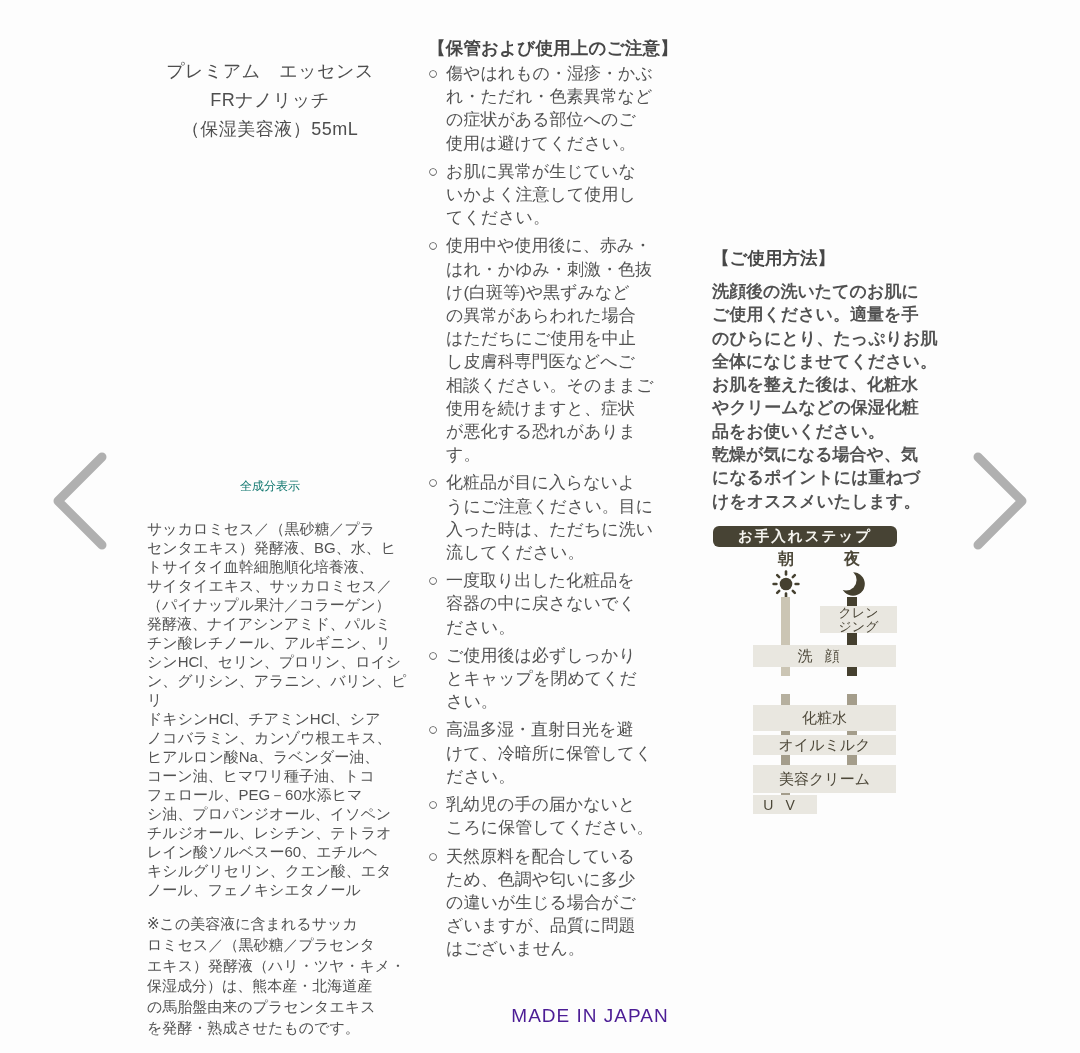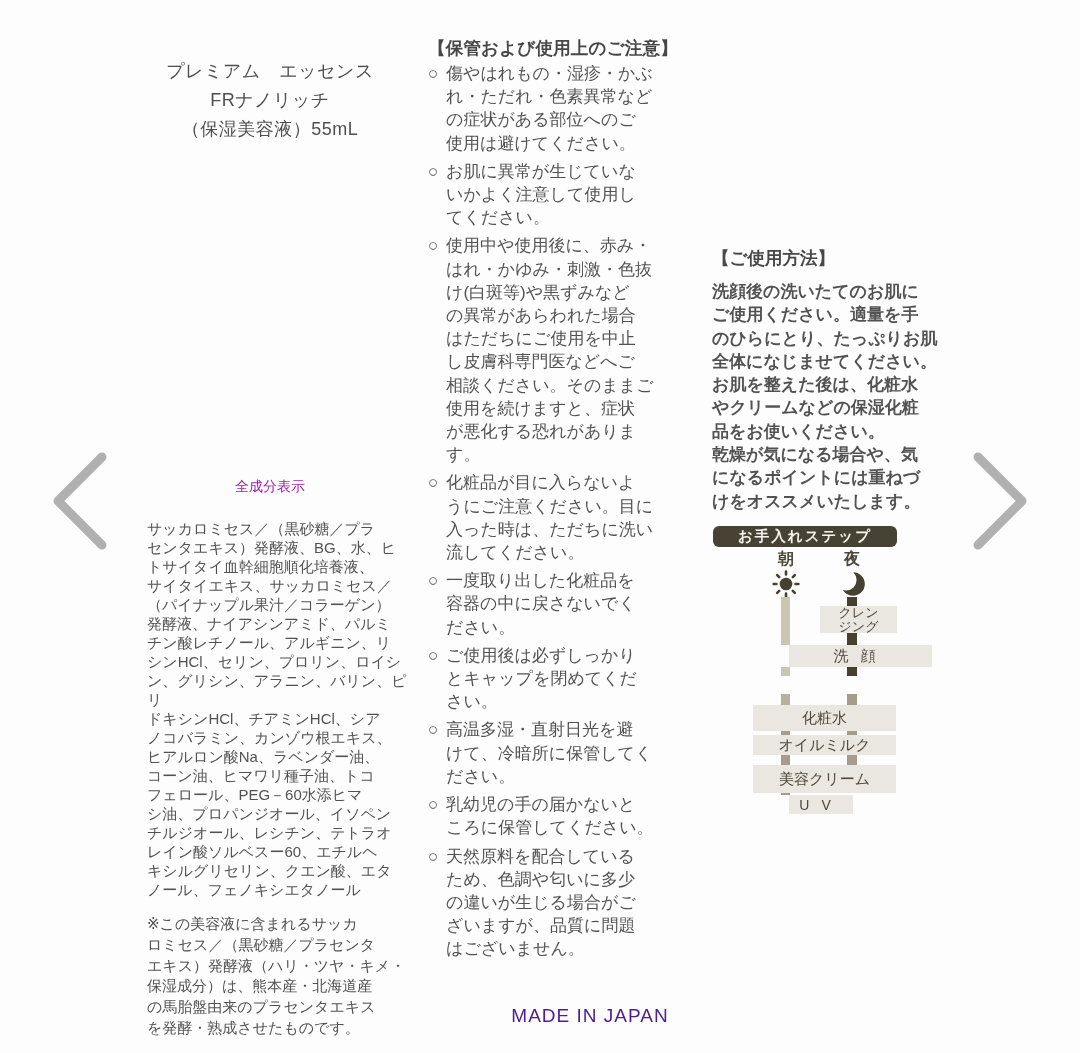--- a/index.html
+++ b/index.html
@@ -12,21 +12,21 @@
   .abs{position:absolute;}
   .pre{white-space:pre-line;}
 
   
   .product-name{
     left:150px;top:57px;width:240px;text-align:center;
     font-size:18px;line-height:28.8px;color:#4e4e4e;letter-spacing:.5px;
   }
 
   
-  .ing-title{left:150px;top:478px;width:240px;text-align:center;font-size:14px;color:#a21caf;}
+  .ing-title{left:150px;top:478px;width:240px;text-align:center;font-size:12px;color:#0f766e;}
   .ing-body{left:147px;top:519px;width:262px;font-size:15px;line-height:19px;color:#525252;}
   .ing-note{left:147px;top:914px;width:262px;font-size:15px;line-height:20.8px;color:#525252;}
 
   
   .prec-title{left:428px;top:36px;width:250px;font-size:17.5px;font-weight:700;color:#474747;letter-spacing:.2px;}
   .prec-list{left:428px;top:62px;width:250px;}
   .bullet{display:flex;margin-bottom:5px;font-size:17px;line-height:23.2px;color:#525252;}
   .bullet .marker{flex:none;width:18px;}
   .bullet .text{white-space:pre-line;}
 
@@ -48,21 +48,21 @@
   .conn{width:10px;}
   .conn.light{background:#cbc5b4;}
   .conn.dark{background:#45402f;}
   .conn.mid{background:#a49d8b;}
   .conn.midl{background:#b6b09f;}
   .box{left:40px;width:143px;background:#e9e7e0;color:#4c4738;
     display:flex;align-items:center;justify-content:center;font-size:15px;}
   .box.dark{background:#474334;color:#f5f4ef;margin-top:36px;}
   .box.small{left:107px;width:77px;font-size:13px;line-height:13.5px;text-align:center;}
   .ls6{letter-spacing:6px;padding-left:6px;}
-  .ls10{letter-spacing:12px;padding-left:0;margin-left:36px;}
+  .ls10{letter-spacing:12px;padding-left:0;}
 
   
   .made-in{left:430px;top:1005px;width:320px;text-align:center;
     font-size:19px;letter-spacing:1px;color:#4c1d95;}
 
   
   .chev{width:66px;height:102px;top:450px;cursor:pointer;}
   .chev.prev{left:42px;}
   .chev.next{left:972px;}
   .chev svg{display:block;}

